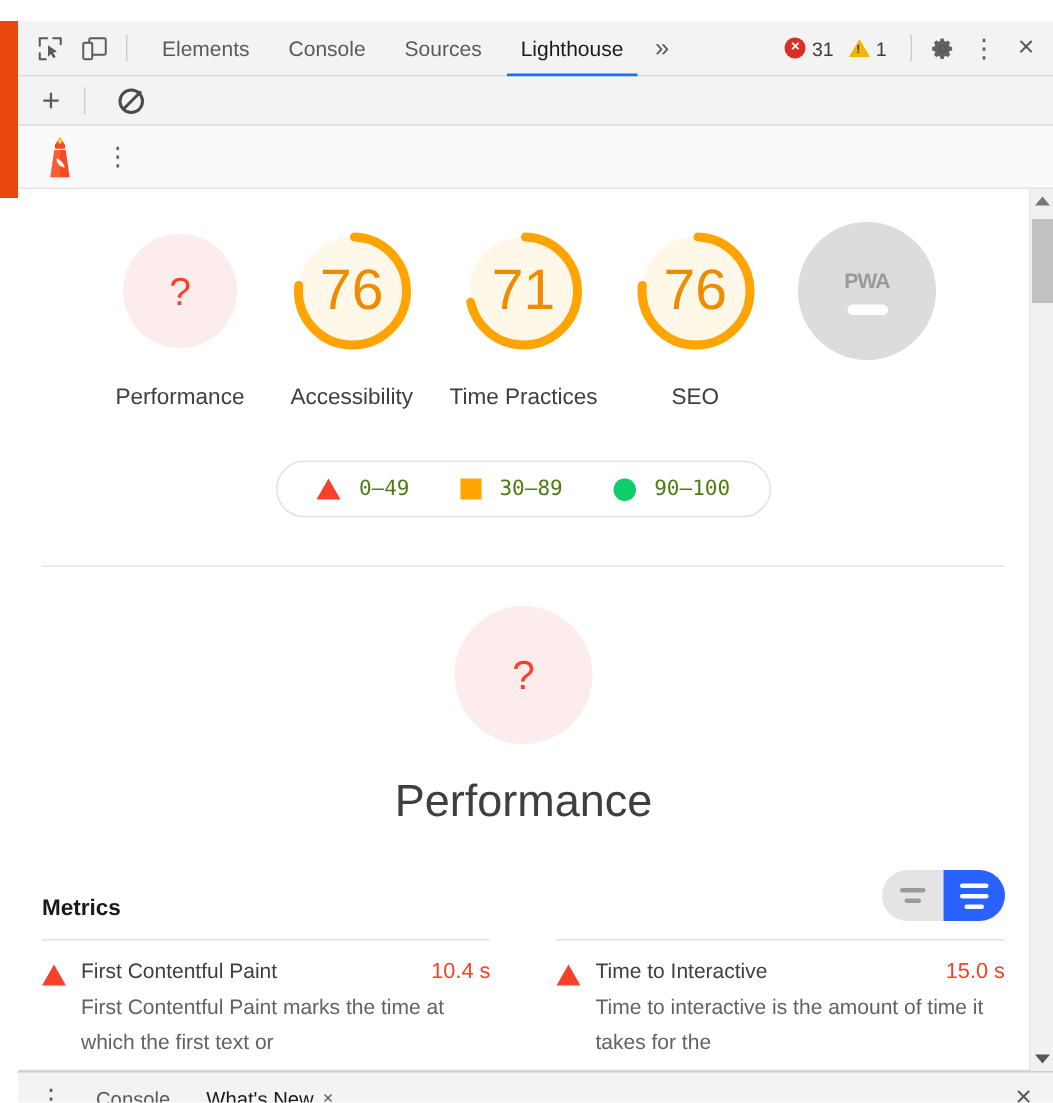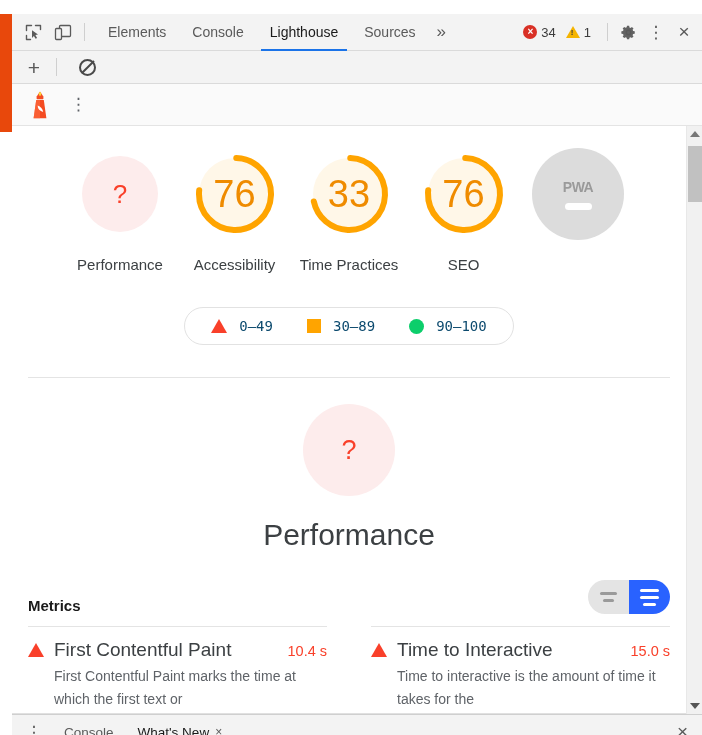--- a/index.html
+++ b/index.html
@@ -235,21 +235,21 @@
     display: flex; align-items: center; gap: 0;
     border: 1px solid #e2e2e2;
     border-radius: 22px;
     padding: 10px 26px;
     background: #fff;
   }
   .legend-item {
     display: flex; align-items: center;
     font-family: "DejaVu Sans Mono", "Liberation Mono", monospace;
     font-size: 14px;
-    color: #0c4a6e;
+    color: #4d7c0f;
     margin-right: 34px;
   }
   .legend-item:last-child { margin-right: 0; }
   .lg-tri {
     width: 0; height: 0;
     border-left: 8px solid transparent;
     border-right: 8px solid transparent;
     border-bottom: 14px solid #f9402a;
     margin-right: 12px;
   }
@@ -320,21 +320,21 @@
   .metric-item { display: flex; gap: 10px; }
   .m-tri {
     width: 0; height: 0; flex: none;
     border-left: 8px solid transparent;
     border-right: 8px solid transparent;
     border-bottom: 14px solid #f9402a;
     margin-top: 4px;
   }
   .m-body { flex: 1 1 auto; min-width: 0; }
   .m-head { display: flex; justify-content: space-between; align-items: baseline; gap: 8px; }
-  .m-name { font-size: 19px; color: #3c4043; white-space: nowrap; }
+  .m-name { font-size: 14px; color: #3c4043; white-space: nowrap; }
   .m-value { font-size: 14.5px; color: #f9402a; white-space: nowrap; }
   .m-desc {
     font-size: 14px; color: #5f6368;
     line-height: 1.62;
     margin-top: 4px;
   }
 
   
   .scrollbar {
     position: absolute;
@@ -435,40 +435,40 @@
 
     <div class="tb-sep"></div>
 
     <div class="dt-tabs">
       <div class="dt-tab">
         <span>Elements</span>
       </div>
       <div class="dt-tab">
         <span>Console</span>
       </div>
+      <div class="dt-tab">
+        <span>Sources</span>
+      </div>
       <div class="dt-tab active">
         <span>Lighthouse</span>
-      </div>
-      <div class="dt-tab">
-        <span>Sources</span>
       </div>
     </div>
 
     <div class="dt-more">
       <span>»</span>
     </div>
 
     <div class="tb-spacer"></div>
 
     <div class="counters">
       <div class="counter-group">
         <span class="dot-err">
           <span>×</span>
         </span>
-        <span>34</span>
+        <span>31</span>
       </div>
       <div class="counter-group">
         <span class="tri-warn"></span>
         <span>1</span>
       </div>
     </div>
 
     <div class="tb-sep"></div>
 
     <div class="gear">
@@ -535,21 +535,21 @@
         </div>
         <div class="gauge-label">Accessibility</div>
       </div>
 
       <div class="gauge-col">
         <div class="gauge-wrap">
           <svg width="92" height="92" viewBox="0 0 92 92" aria-hidden="true">
             <circle cx="46" cy="46" r="36" fill="#fff7e8"></circle>
             <circle cx="46" cy="46" r="36" fill="none" stroke="#ffa400" stroke-width="6" stroke-linecap="round" stroke-dasharray="160.6 65.6" transform="rotate(-88 46 46)"></circle>
           </svg>
-          <div class="gauge-score">33</div>
+          <div class="gauge-score">71</div>
         </div>
         <div class="gauge-label">Time Practices</div>
       </div>
 
       <div class="gauge-col">
         <div class="gauge-wrap">
           <svg width="92" height="92" viewBox="0 0 92 92" aria-hidden="true">
             <circle cx="46" cy="46" r="36" fill="#fff7e8"></circle>
             <circle cx="46" cy="46" r="36" fill="none" stroke="#ffa400" stroke-width="6" stroke-linecap="round" stroke-dasharray="171.9 54.3" transform="rotate(-88 46 46)"></circle>
           </svg>

